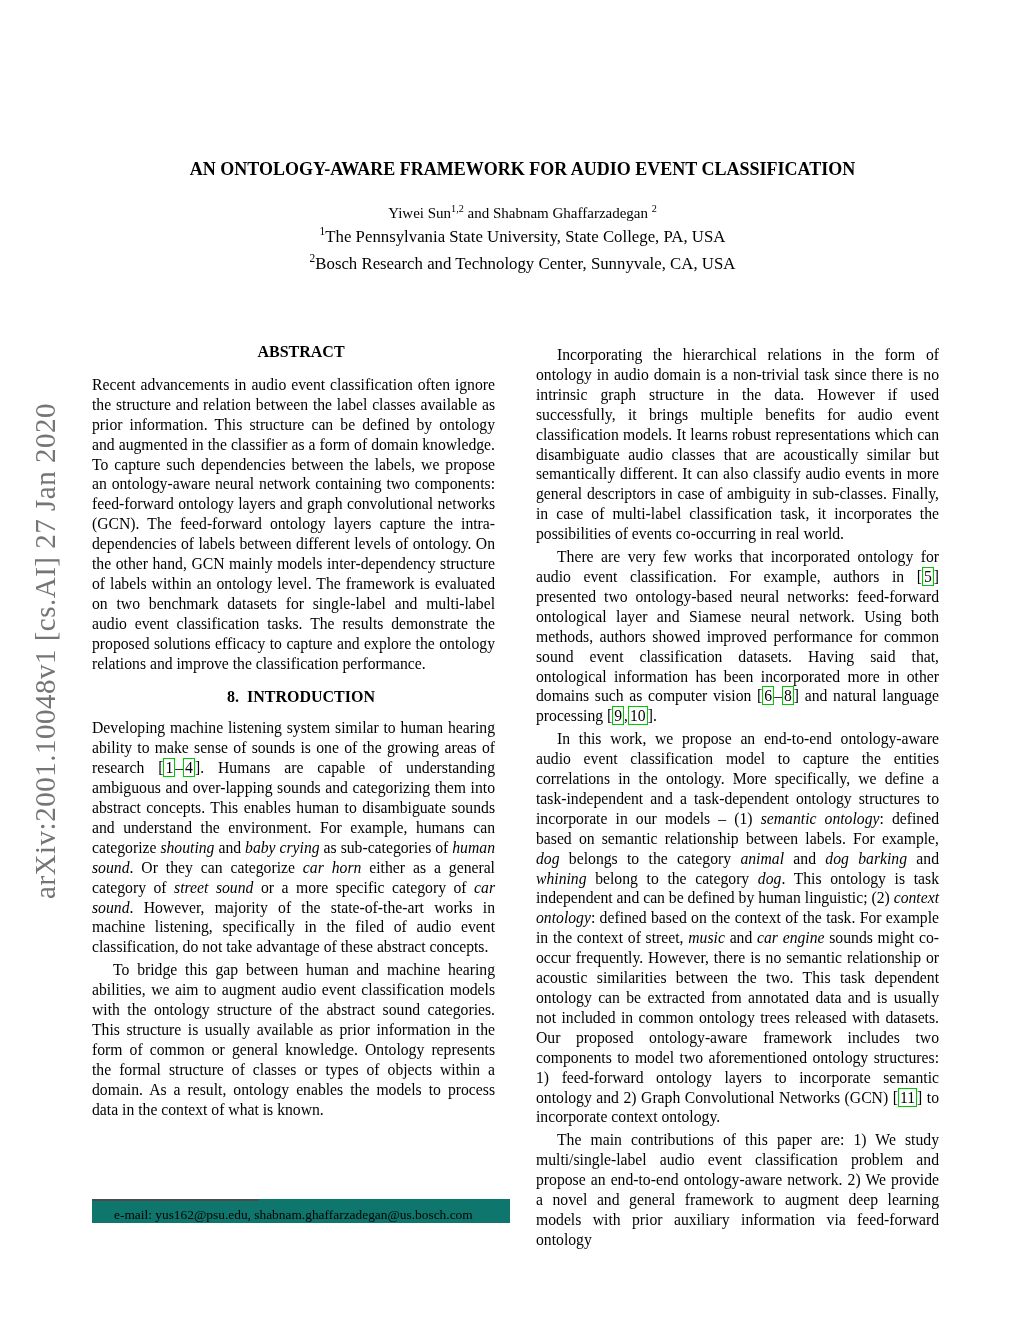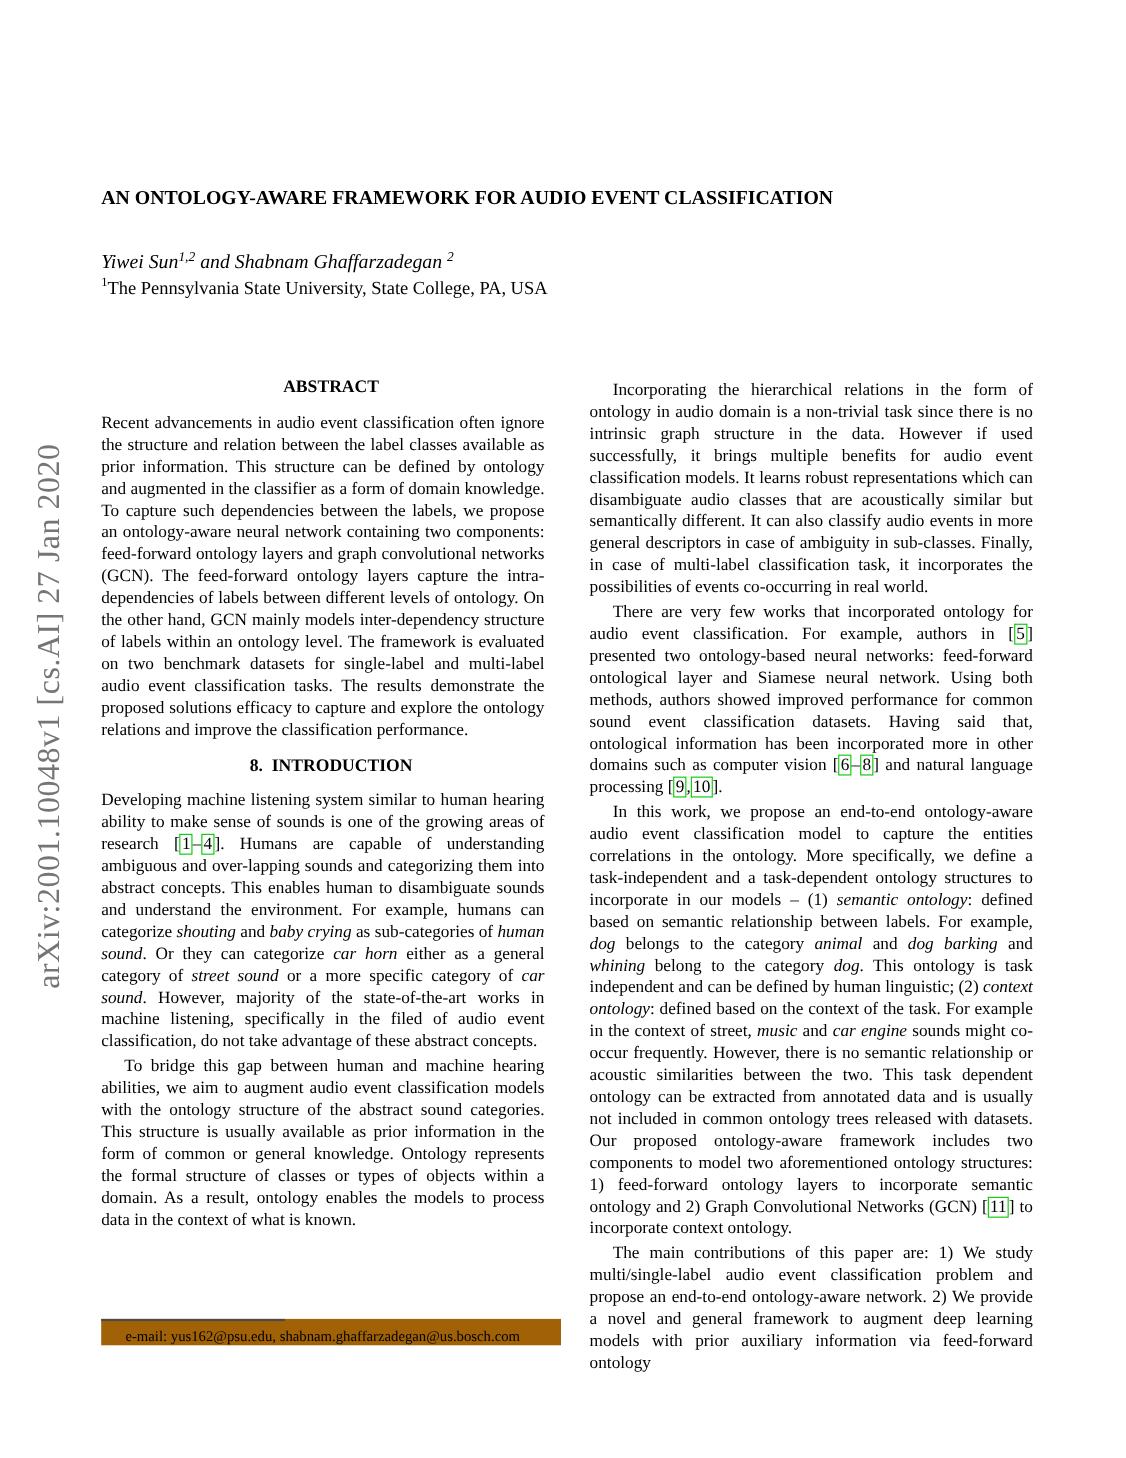--- a/index.html
+++ b/index.html
@@ -19,31 +19,30 @@
     line-height:34px;
     text-align:center;
     transform:rotate(-90deg);
     font-size:29px;
     color:#757575;
     white-space:nowrap;
     letter-spacing:0.5px;
   }
   
   .paper-header{
-    position:absolute;left:92px;top:12px;width:861px;
-    text-align:left;
+    position:absolute;left:92px;top:2px;width:861px;
+    text-align:center;
   }
   .paper-title{
     margin:157px 0 0 0;
     font-size:18px;font-weight:bold;line-height:21px;
   }
   .authors{
-    margin-top:38px;
-    font-style:italic;
-    font-size:18px;line-height:20px;
+    margin-top:23px;
+    font-size:15px;line-height:20px;
   }
   .affiliations{
     font-size:16.8px;line-height:27px;
   }
   
   .col{
     position:absolute;top:340px;width:418px;
     font-size:15.7px;line-height:19.9px;
     text-align:justify;
   }
@@ -71,21 +70,21 @@
   .seg-redbox{
     display:inline-block;
     width:4px;height:13px;
     border:1.5px solid #e01010;
     margin-left:3px;
     vertical-align:-2px;
   }
   
   .footnote{
     position:absolute;left:92px;top:1199px;width:418px;
-    background:#a16207;
+    background:#0f766e;
   }
   .footnote-rule{
     width:167px;height:0;
     border-top:2px solid #4a4a4a;
   }
   .footnote-text{
     margin-top:5px;
     font-size:13.4px;line-height:17px;
     text-indent:22px;
     text-align:left;
@@ -96,20 +95,21 @@
 
 <div class="page">
 
   <div class="arxiv-stamp">arXiv:2001.10048v1  [cs.AI]  27 Jan 2020</div>
 
   <header class="paper-header">
     <h1 class="paper-title">AN ONTOLOGY-AWARE FRAMEWORK FOR AUDIO EVENT CLASSIFICATION</h1>
     <div class="authors"><span>Yiwei Sun</span><span class="seg-sup">1,2</span><span> and Shabnam Ghaffarzadegan </span><span class="seg-sup">2</span></div>
     <div class="affiliations">
       <div><span class="seg-sup">1</span><span>The Pennsylvania State University, State College, PA, USA</span></div>
+      <div><span class="seg-sup">2</span><span>Bosch Research and Technology Center, Sunnyvale, CA, USA</span></div>
     </div>
   </header>
 
   <section class="col col-left">
     <h2 class="abs-head">ABSTRACT</h2>
     <p class="noindent"><span>Recent advancements in audio event classification often ignore the structure and relation between the label classes available as prior information.  This structure can be defined by ontology and augmented in the classifier as a form of domain knowledge. To capture such dependencies between the labels, we propose an ontology-aware neural network containing two components: feed-forward ontology layers and graph convolutional networks (GCN). The feed-forward ontology layers capture the intra-dependencies of labels between different levels of ontology.  On the other hand, GCN mainly models inter-dependency structure of labels within an ontology level.  The framework is evaluated on two benchmark datasets for single-label and multi-label audio event classification tasks.  The results demonstrate the proposed solutions efficacy to capture and explore the ontology relations and improve the classification performance.</span></p>
     <h2 class="sec-head">8. INTRODUCTION</h2>
     <p class="noindent"><span>Developing machine listening system similar to human hearing ability to make sense of sounds is one of the growing areas of research [</span><span class="seg-cite">1</span><span>–</span><span class="seg-cite">4</span><span>]. Humans are capable of understanding ambiguous and over-lapping sounds and categorizing them into abstract concepts. This enables human to disambiguate sounds and understand the environment.  For example, humans can categorize </span><span class="seg-i">shouting</span><span> and </span><span class="seg-i">baby crying</span><span> as sub-categories of </span><span class="seg-i">human sound</span><span>.  Or they can categorize </span><span class="seg-i">car horn</span><span> either as a general category of </span><span class="seg-i">street sound</span><span> or a more specific category of </span><span class="seg-i">car sound</span><span>.  However, majority of the state-of-the-art works in machine listening, specifically in the filed of audio event classification, do not take advantage of these abstract concepts.</span></p>
     <p class="indent"><span>To bridge this gap between human and machine hearing abilities, we aim to augment audio event classification models with the ontology structure of the abstract sound categories. This structure is usually available as prior information in the form of common or general knowledge.  Ontology represents the formal structure of classes or types of objects within a domain. As a result, ontology enables the models to process data in the context of what is known.</span></p>
   </section>

